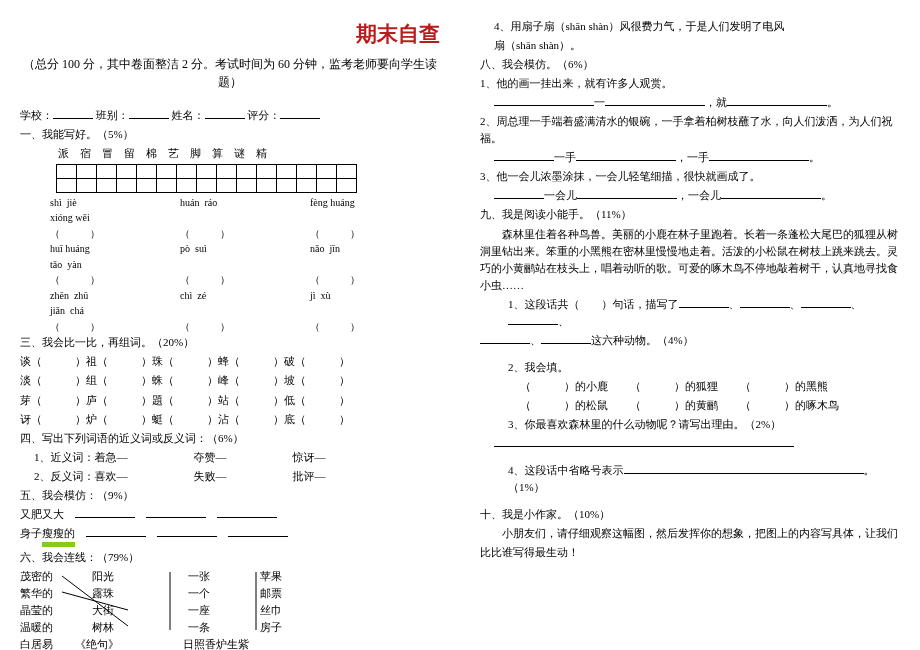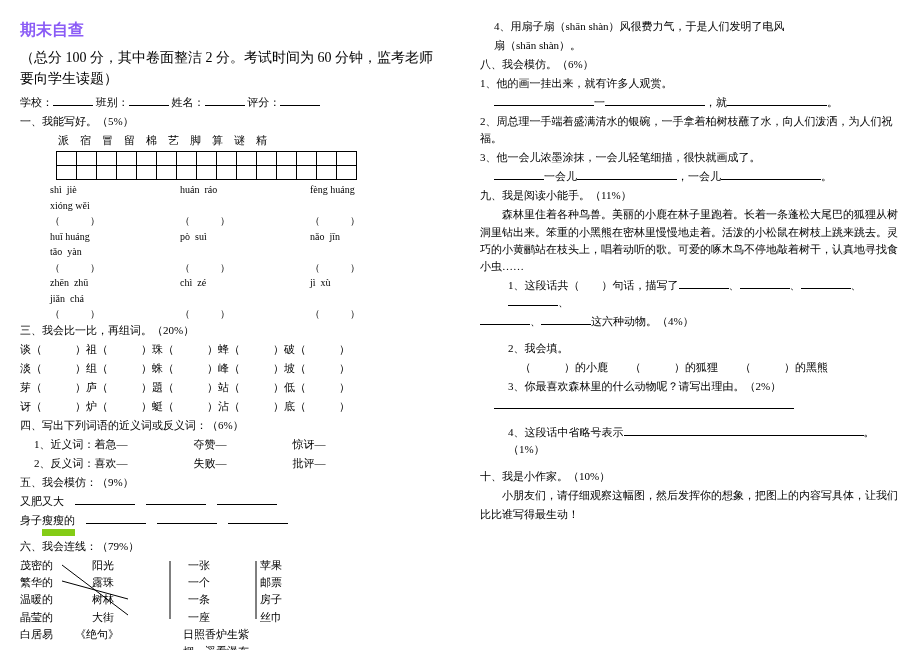--- a/index.html
+++ b/index.html
@@ -1,32 +1,32 @@
 <!DOCTYPE html>
 <html><head>
 <meta charset="utf-8">
 <style>
   body{font-family:"SimSun","Songti SC",serif;font-size:11px;color:#000;background:#fff;margin:0;padding:18px 20px;line-height:1.55;width:920px;box-sizing:border-box}
   .two-col{display:flex;gap:40px}
   .left-col{width:50%}
   .right-col{width:50%}
-  .title{color:#8b5cf6;font-weight:bold;font-size:16px;text-align:left;margin-bottom:4px}
-  .sub{font-size:14px;text-align:left;margin-bottom:4px}
+  .title{color:#b91c1c;font-weight:bold;font-size:21px;text-align:right;margin-bottom:4px}
+  .sub{font-size:12px;text-align:center;margin-bottom:15px}
   .label-row .blank{display:inline-block;border-bottom:1px solid #000;min-width:40px;height:10px;vertical-align:baseline}
   .line{margin-bottom:2px}
   .boxes{display:inline-block;vertical-align:middle;margin-left:6px}
   .boxes table{border-collapse:collapse}
   .boxes td{width:17px;height:11px;border:1px solid #000}
   .grid3{display:grid;grid-template-columns:1fr 1fr 1fr;font-size:10px;}
   .grid3 span{white-space:pre}
   .match-row{display:flex}
   .match-row>div{width:72px}
   .match-wrap{position:relative}
   svg.matchlines{position:absolute;top:0;left:0;pointer-events:none}
-  .uword{display:inline-block;border-bottom:7px solid #84cc16}
+  .uword{display:inline-block;border-bottom:5px solid #84cc16}
   .fill{display:inline-block;border-bottom:1px solid #000;height:10px;vertical-align:baseline}
   .w50{min-width:50px}.w60{min-width:60px}.w100{min-width:100px}.w240{min-width:240px}.w300{min-width:300px}
 </style>
 </head>
 <body>
 
 <div class="two-col">
 <div class="left-col">
   <div class="title">期末自查</div>
   <div class="sub">（总分 100 分，其中卷面整洁 2 分。考试时间为 60 分钟，监考老师要向学生读题）</div>
@@ -150,60 +150,62 @@
           <div>苹果</div>
         </div>
     <div class="match-row">
           <div>繁华的</div>
           <div>露珠</div>
           <div style="width:24px"></div>
           <div>一个</div>
           <div>邮票</div>
         </div>
     <div class="match-row">
+          <div>晶莹的</div>
+          <div>大街</div>
+          <div style="width:24px"></div>
+          <div>一座</div>
+          <div>丝巾</div>
+        </div>
+    <div class="match-row">
           <div>温暖的</div>
           <div>树林</div>
           <div style="width:24px"></div>
           <div>一条</div>
           <div>房子</div>
-        </div>
-    <div class="match-row">
-          <div>晶莹的</div>
-          <div>大街</div>
-          <div style="width:24px"></div>
-          <div>一座</div>
-          <div>丝巾</div>
         </div>
   </div>
   <div class="match-row">
         <div style="width:55px">白居易</div>
         <div style="width:108px">《绝句》</div>
         <div>日照香炉生紫烟，遥看瀑布挂前川。</div>
       </div>
 
 </div>
 
 <div class="right-col">
   <div class="line" style="padding-left:14px">4、用扇子扇（shān shàn）风很费力气，于是人们发明了电风</div>
   <div class="line" style="padding-left:14px">扇（shān shàn）。</div>
 
   <div class="line">八、我会模仿。（6%）</div>
   <div class="line">1、他的画一挂出来，就有许多人观赏。</div>
   <div class="line" style="padding-left:14px"><span class="fill w100"></span><span>一</span><span class="fill w100"></span><span>，就</span><span class="fill w100"></span>。</div>
   <div class="line">2、周总理一手端着盛满清水的银碗，一手拿着柏树枝蘸了水，向人们泼洒，为人们祝福。</div>
+  <div class="line" style="padding-left:14px"><span class="fill w60"></span><span>一手</span><span class="fill w100"></span><span>，一手</span><span class="fill w100"></span>。</div>
   <div class="line">3、他一会儿浓墨涂抹，一会儿轻笔细描，很快就画成了。</div>
   <div class="line" style="padding-left:14px"><span class="fill w50"></span><span>一会儿</span><span class="fill w100"></span><span>，一会儿</span><span class="fill w100"></span>。</div>
 
   <div class="line">九、我是阅读小能手。（11%）</div>
   <div class="line" style="text-indent:2em">森林里住着各种鸟兽。美丽的小鹿在林子里跑着。长着一条蓬松大尾巴的狐狸从树洞里钻出来。笨重的小黑熊在密林里慢慢地走着。活泼的小松鼠在树枝上跳来跳去。灵巧的小黄鹂站在枝头上，唱着动听的歌。可爱的啄木鸟不停地敲着树干，认真地寻找食小虫……</div>
   <div class="line" style="padding-left:28px"><span>1、这段话共（　　）句话，描写了</span><span class="fill w50"></span>、<span class="fill w50"></span>、<span class="fill w50"></span>、<span class="fill w50"></span>、</div>
   <div class="line"><span class="fill w50"></span>、<span class="fill w50"></span><span>这六种动物。（4%）</span></div>
   <div style="height:8px"></div>
   <div class="line" style="padding-left:28px">2、我会填。</div>
   <div class="line" style="padding-left:40px">（　　　）的小鹿　　（　　　）的狐狸　　（　　　）的黑熊</div>
+  <div class="line" style="padding-left:40px">（　　　）的松鼠　　（　　　）的黄鹂　　（　　　）的啄木鸟</div>
   <div class="line" style="padding-left:28px">3、你最喜欢森林里的什么动物呢？请写出理由。（2%）</div>
   <div class="line" style="padding-left:14px"><span class="fill w300"></span></div>
   <div style="height:8px"></div>
   <div class="line" style="padding-left:28px"><span>4、这段话中省略号表示</span><span class="fill w240"></span><span>。（1%）</span></div>
   <div style="height:8px"></div>
   <div class="line">十、我是小作家。（10%）</div>
   <div class="line" style="text-indent:2em">小朋友们，请仔细观察这幅图，然后发挥你的想象，把图上的内容写具体，让我们</div>
   <div class="line">比比谁写得最生动！</div>
 </div>
 </div>

